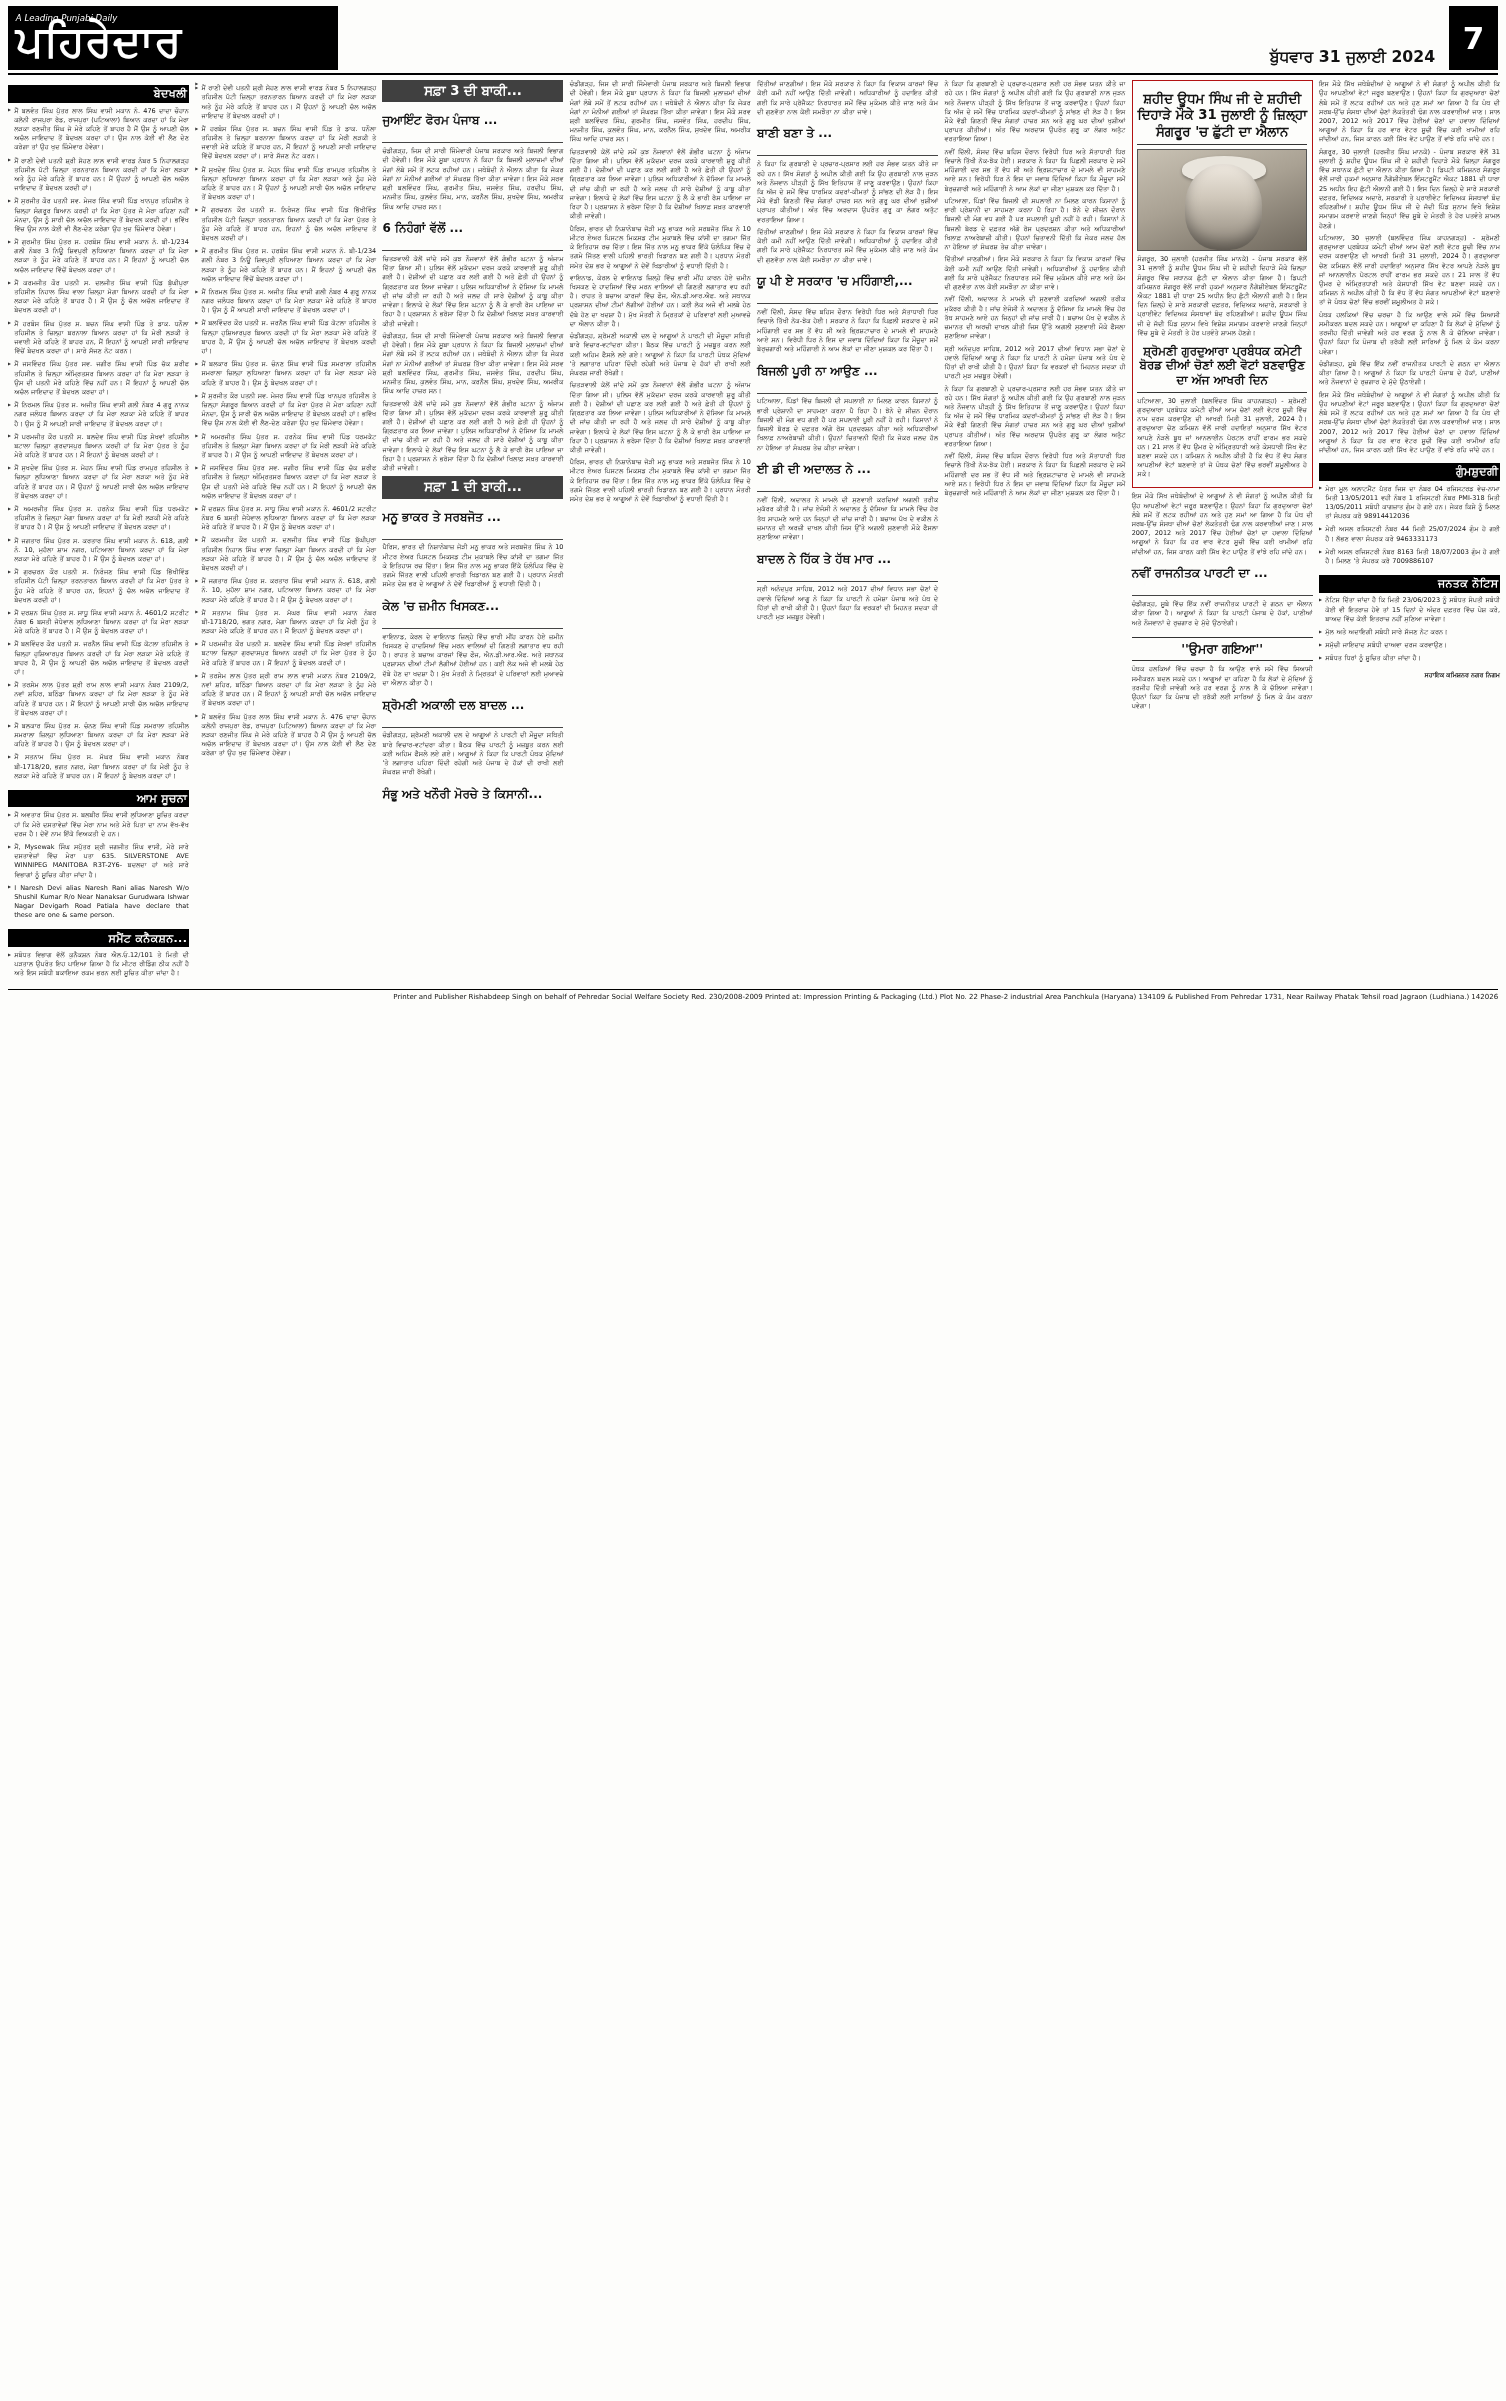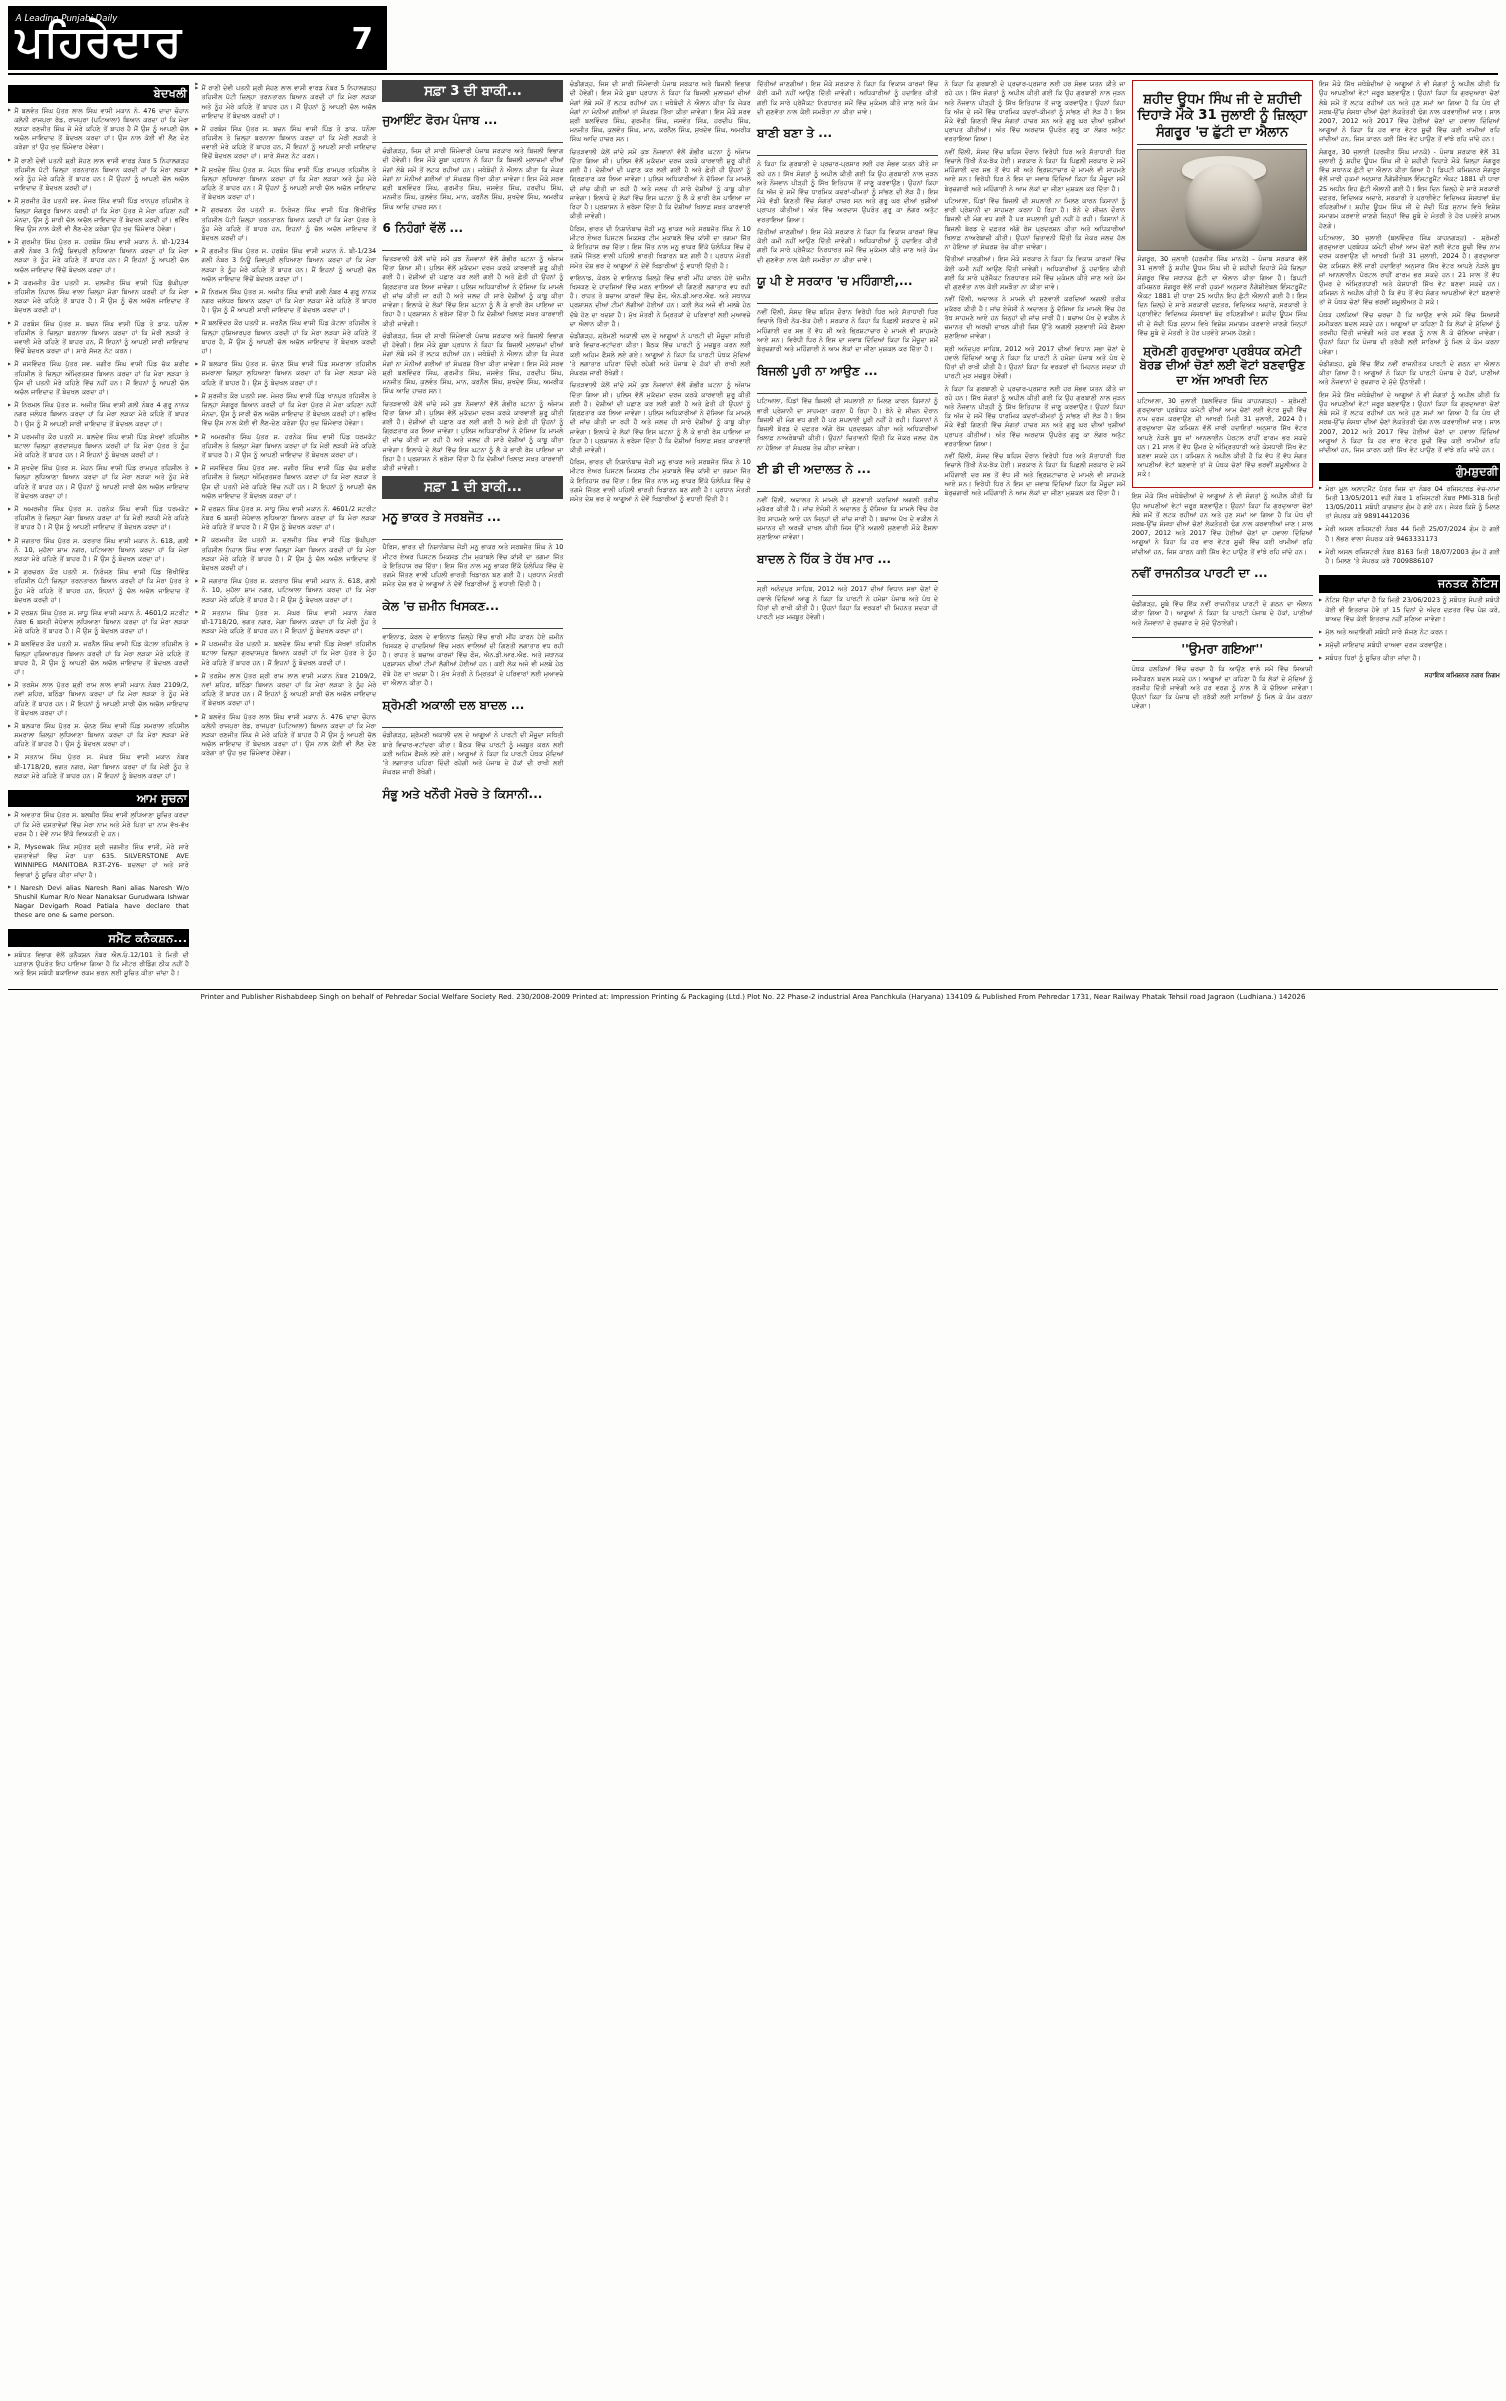--- a/index.html
+++ b/index.html
@@ -164,21 +164,21 @@
     border-radius:50% 50% 40% 40%;
     background:#e9e5dc;
     box-shadow:0 1.6px 3.1px rgba(0,0,0,.3);
   }
 
   .footer {
     margin-top:6.3px;
     border-top:1.6px solid #000;
     padding-top:3.1px;
     font-size:7px;
-    text-align:center;
+    text-align:right;
     color:#111;
   }
 
   .jump-head {
     background:#404040;
     color:#fff;
     font-size:13.3px;
     font-weight:bold;
     text-align:center;
     padding:3.1px;
@@ -205,20 +205,23 @@
 </style>
 </head>
 <body>
 
 <div class="page">
 
   <div class="masthead">
     <div class="logo-box">
       <div class="logo-tag">A Leading Punjabi Daily</div>
       <div class="logo-word">ਪਹਿਰੇਦਾਰ</div>
+    </div>
+    <div class="masthead-mid">
+      <div class="date-line">ਬੁੱਧਵਾਰ 31 ਜੁਲਾਈ 2024</div>
     </div>
     <div class="page-num">7</div>
   </div>
 
   <div class="grid">
 
     <div class="col">
       <div class="sec-head">ਬੇਦਖਲੀ</div>
       <div class="body-text classified">
         <p>ਮੈਂ ਬਲਵੰਤ ਸਿੰਘ ਪੁੱਤਰ ਲਾਲ ਸਿੰਘ ਵਾਸੀ ਮਕਾਨ ਨੰ. 476 ਦਾਦਾ ਚੌਹਾਨ ਕਲੋਨੀ ਰਾਜਪੁਰਾ ਰੋਡ, ਰਾਜਪੁਰਾ (ਪਟਿਆਲਾ) ਬਿਆਨ ਕਰਦਾ ਹਾਂ ਕਿ ਮੇਰਾ ਲੜਕਾ ਰਣਜੀਤ ਸਿੰਘ ਜੋ ਮੇਰੇ ਕਹਿਣੇ ਤੋਂ ਬਾਹਰ ਹੈ ਮੈਂ ਉਸ ਨੂੰ ਆਪਣੀ ਚੱਲ ਅਚੱਲ ਜਾਇਦਾਦ ਤੋਂ ਬੇਦਖਲ ਕਰਦਾ ਹਾਂ। ਉਸ ਨਾਲ ਕੋਈ ਵੀ ਲੈਣ ਦੇਣ ਕਰੇਗਾ ਤਾਂ ਉਹ ਖੁਦ ਜ਼ਿੰਮੇਵਾਰ ਹੋਵੇਗਾ।</p>

